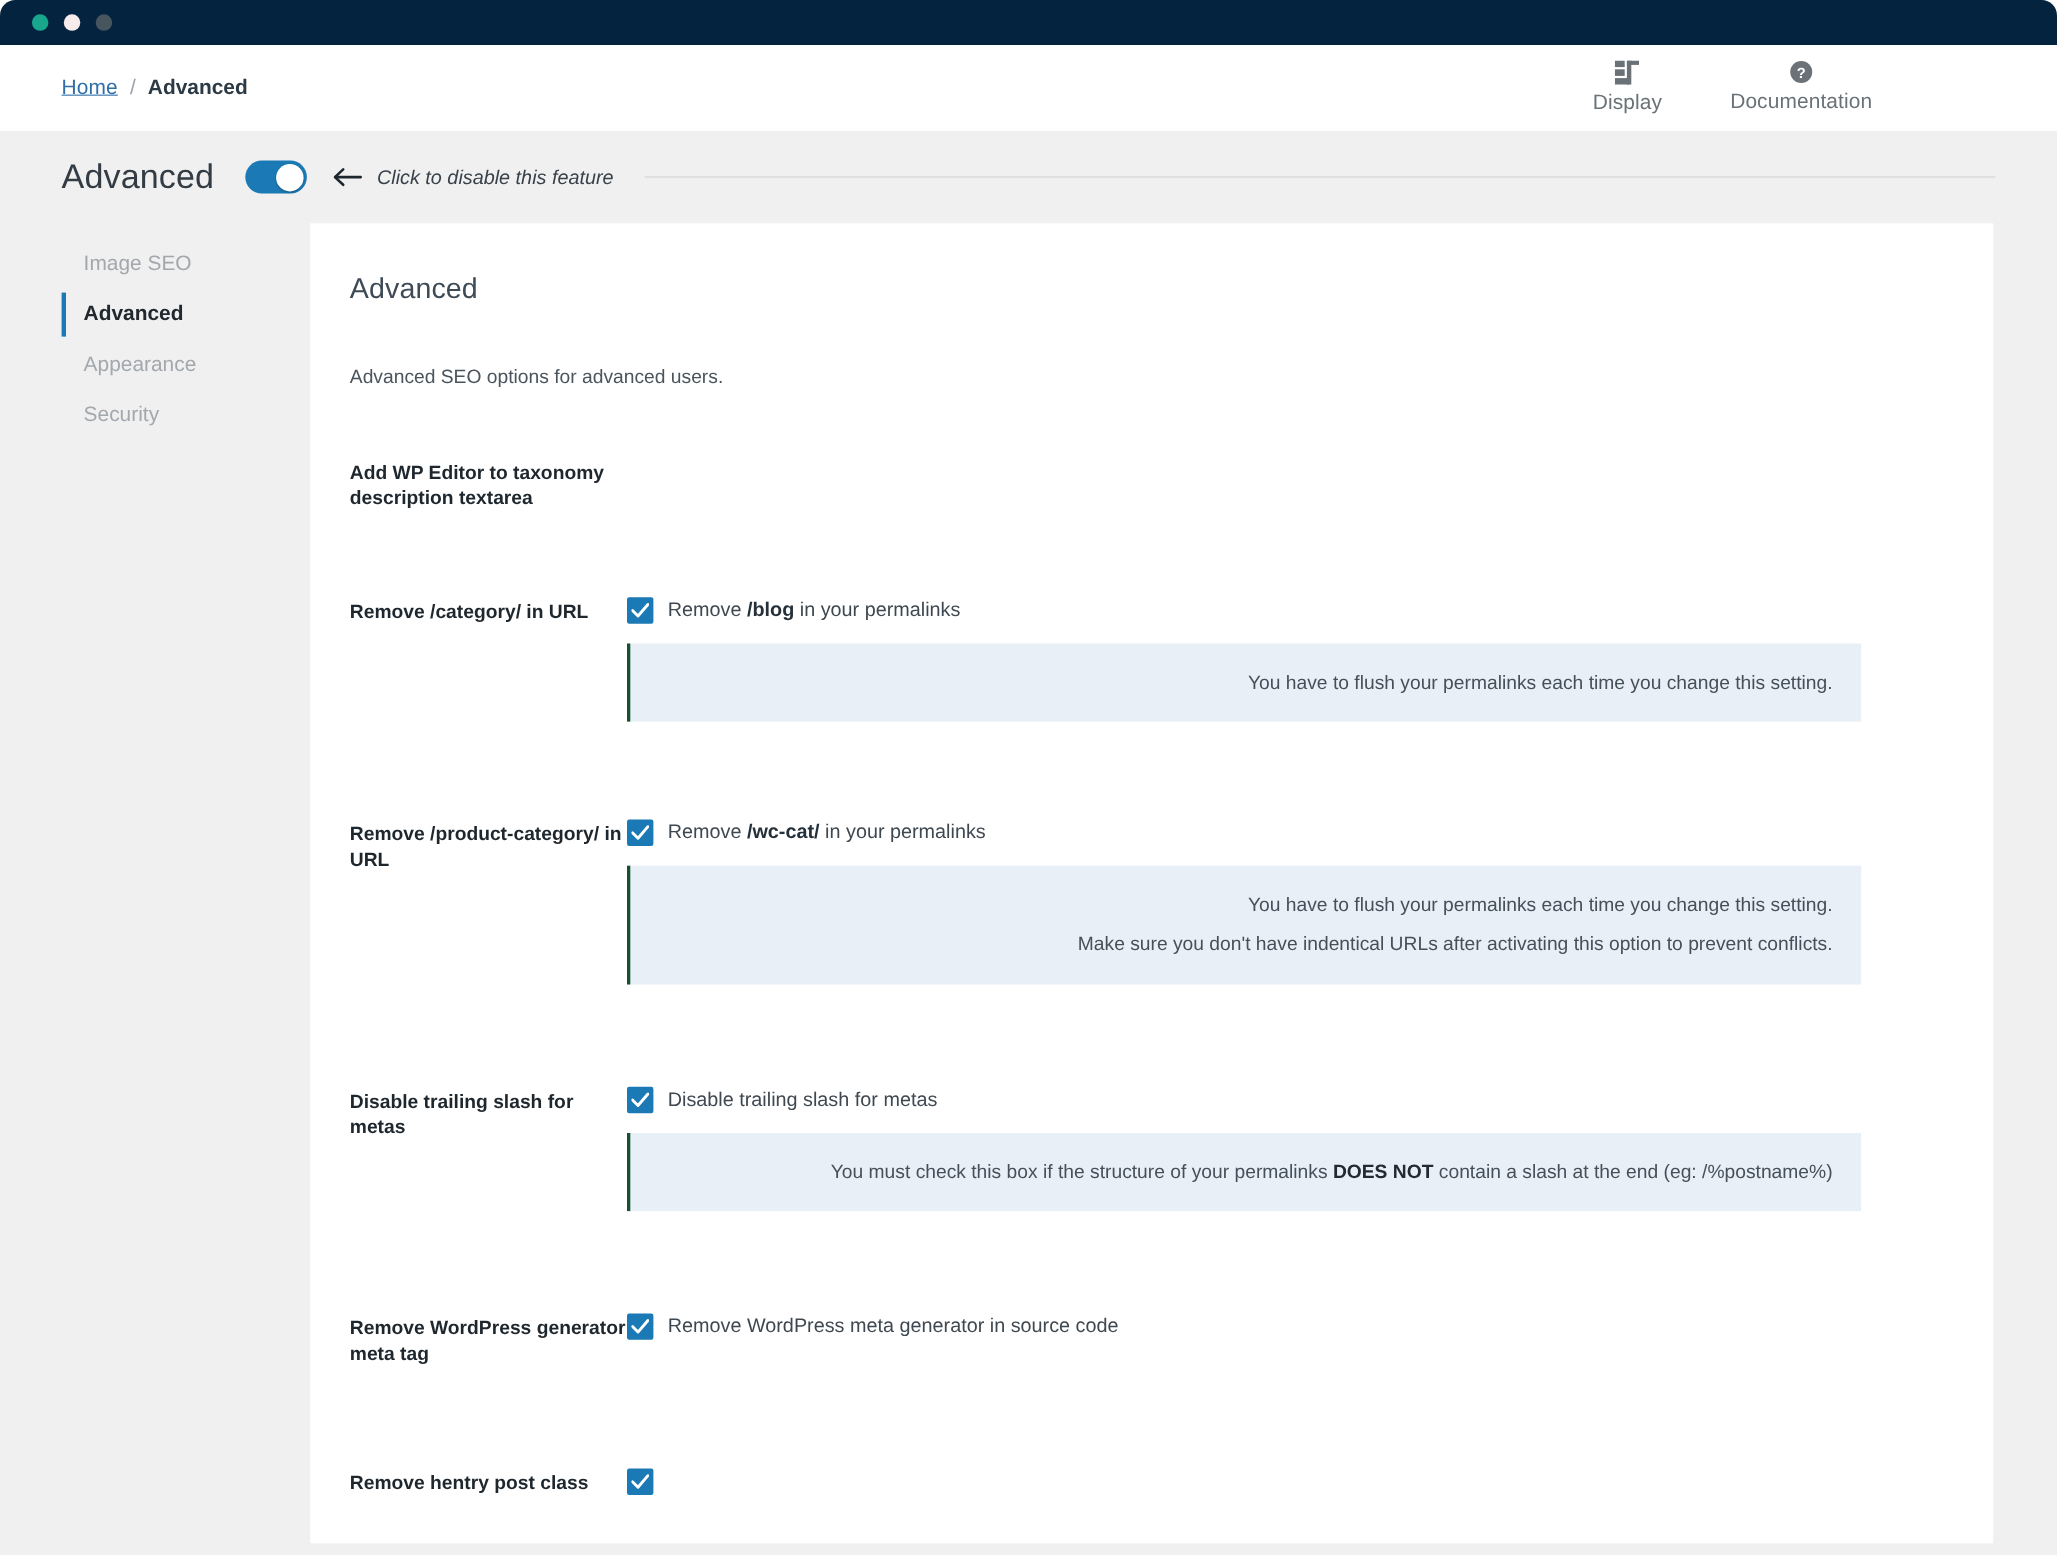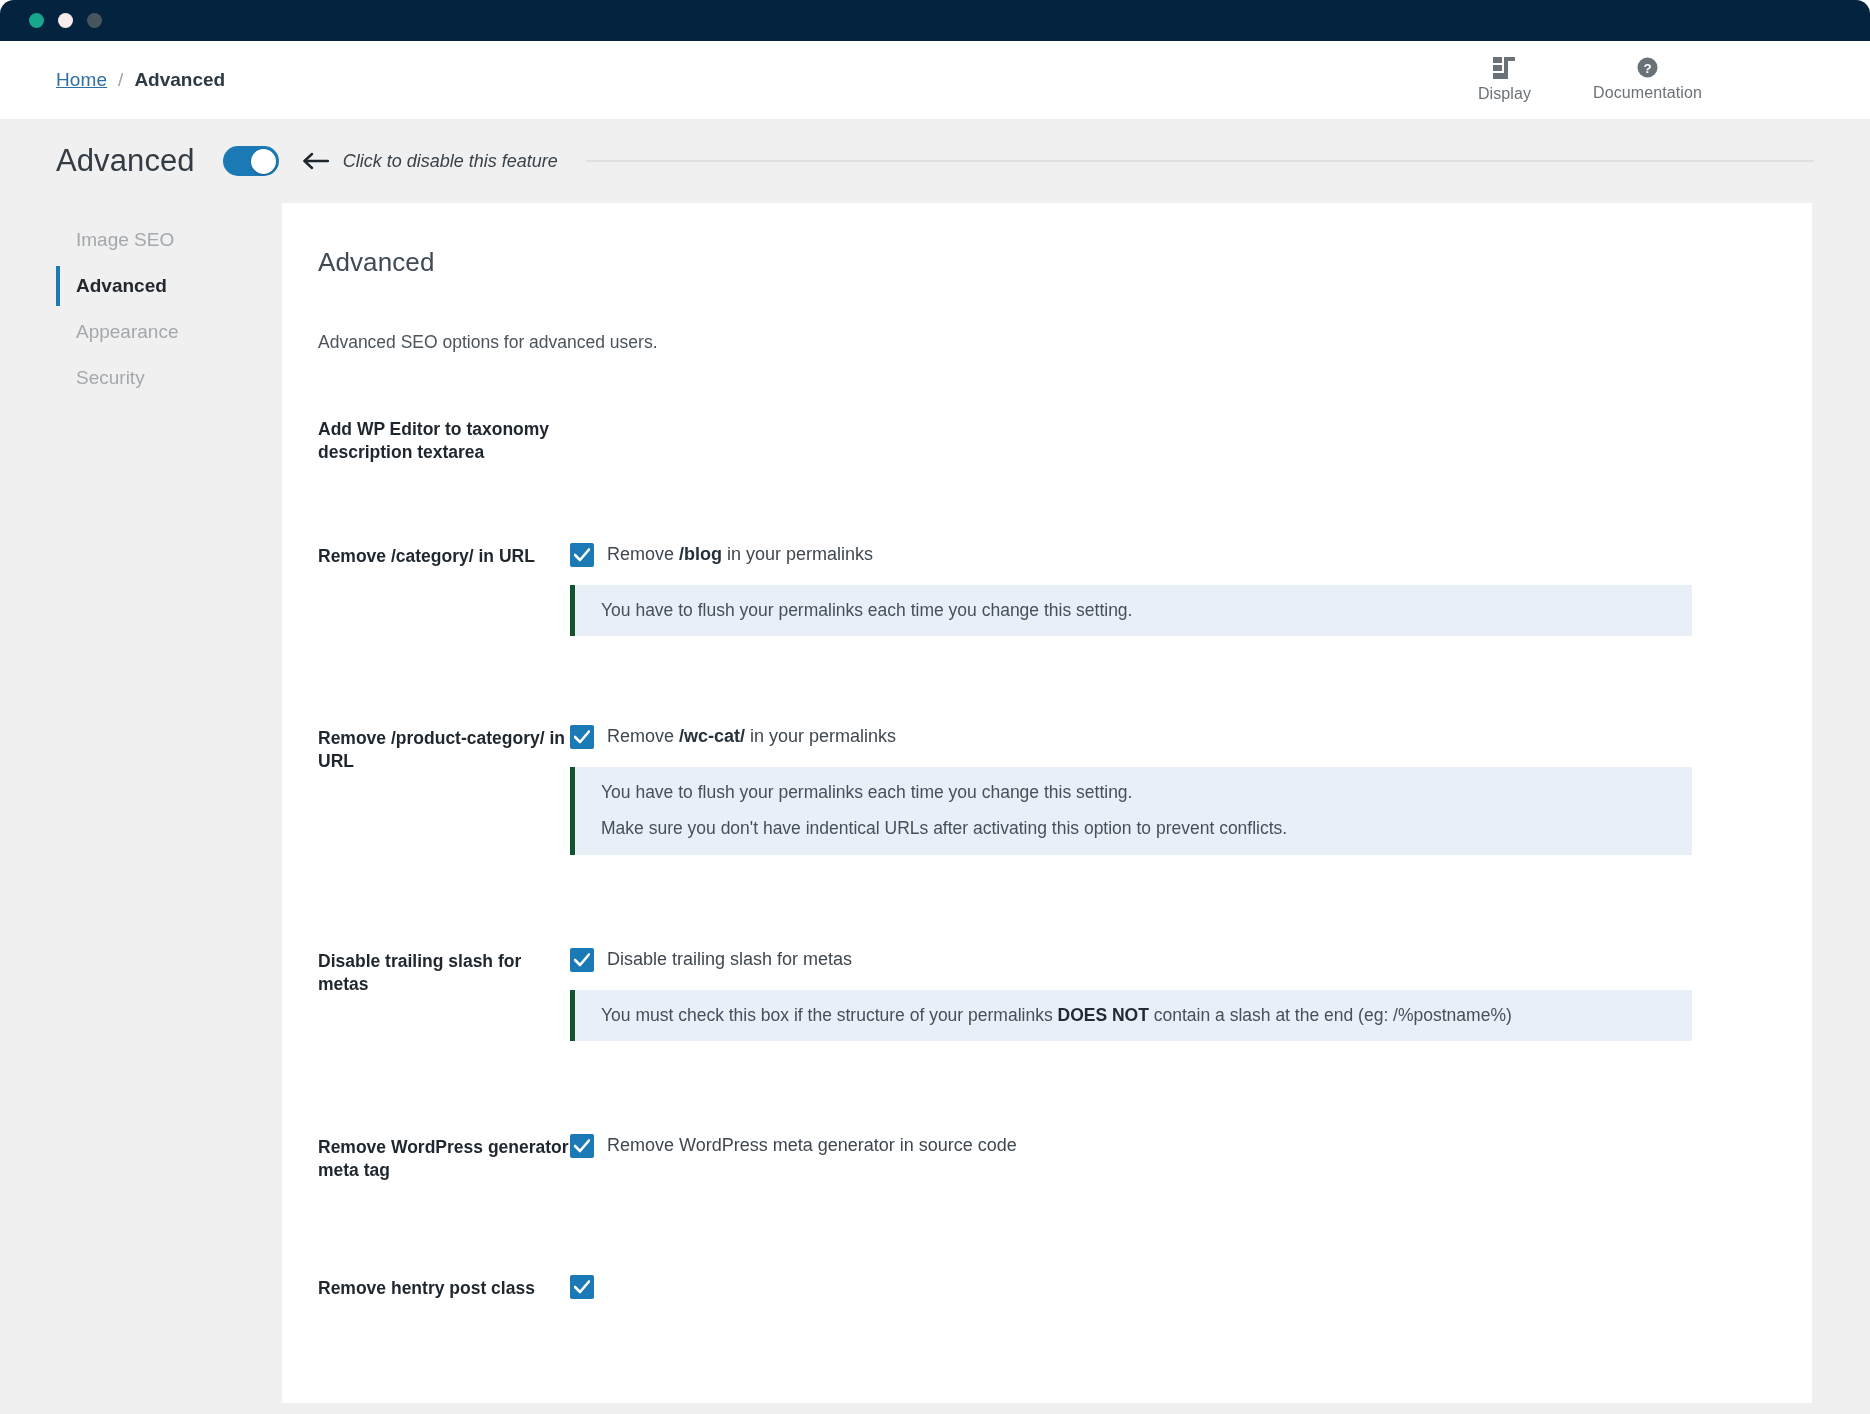--- a/index.html
+++ b/index.html
@@ -80,21 +80,21 @@
     padding-right: 128px;
   }
   .top-action {
     display: flex;
     flex-direction: column;
     align-items: center;
     gap: 6px;
     cursor: pointer;
   }
   .top-action .label {
-    font-size: 16px;
+    font-size: 19px;
     color: #6a7277;
     letter-spacing: .1px;
   }
   .icon-display {
     width: 22px;
     height: 22px;
     display: block;
   }
   .icon-help {
     width: 21px;
@@ -266,24 +266,25 @@
     line-height: 1.35;
   }
   .check-text b {
     color: #24303a;
     font-weight: 700;
   }
 
   .notice {
     margin-top: 18px;
     background: #e8eff7;
-    border-left: 5px solid #14532d;
-    padding: 12px 26px;
+    border-left: 3px solid #14532d;
+    padding: 22px 26px;
     max-width: 1122px;
     box-sizing: border-box;
+    text-align: right;
   }
   .notice p {
     margin: 0;
     font-size: 17.5px;
     color: #46505a;
     line-height: 1.55;
   }
   .notice p + p {
     margin-top: 9px;
   }

